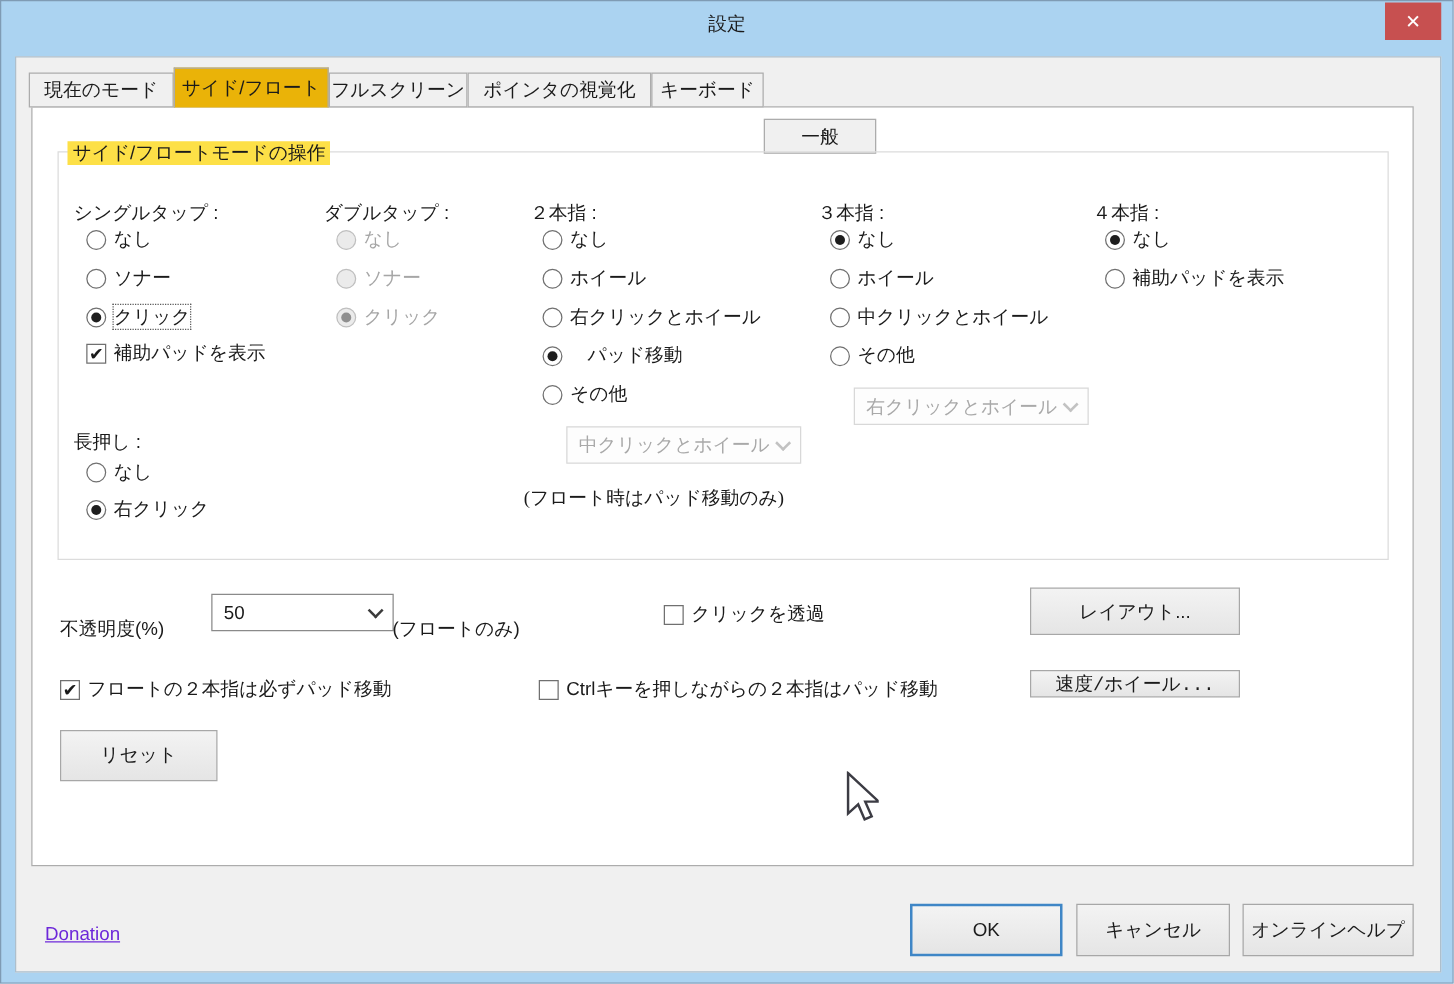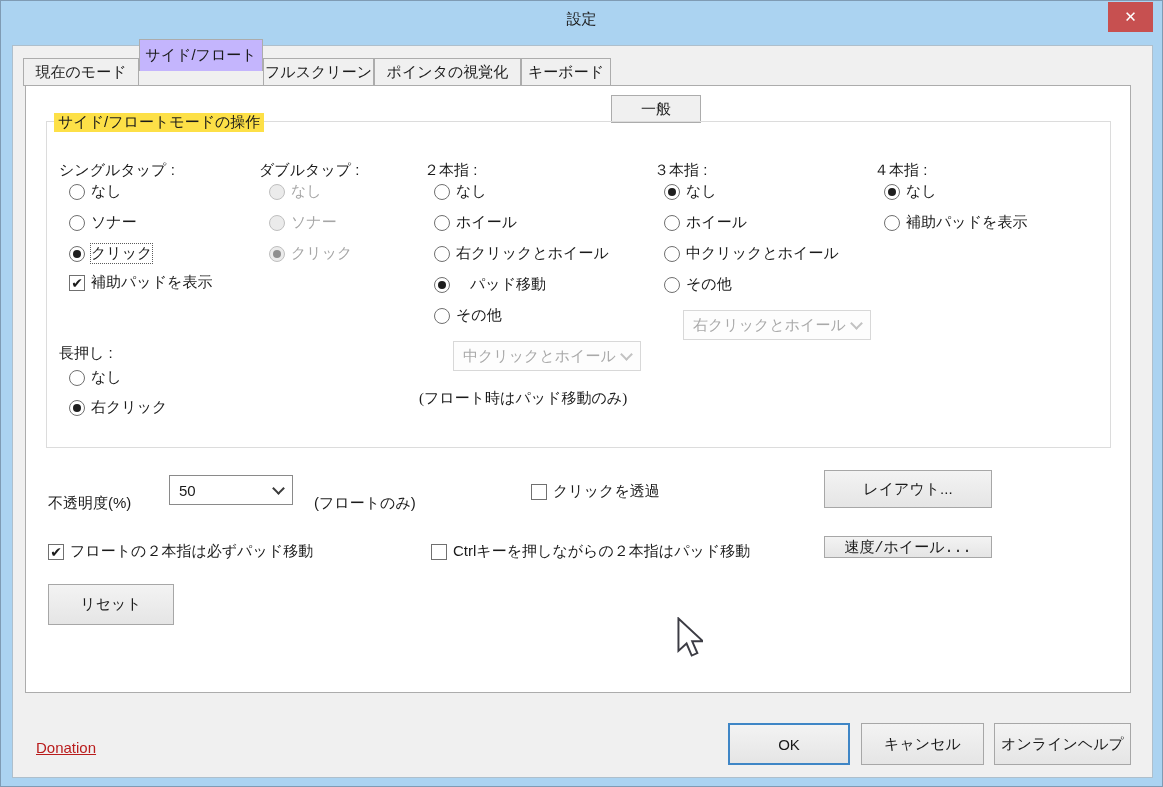--- a/index.html
+++ b/index.html
@@ -21,21 +21,21 @@
   .client {
     position:absolute; left:11px; top:44px; width:1141px; height:733px;
     background:#f0f0f0; border:1px solid #aebfcc;
   }
   .tab {
     position:absolute; top:57px; height:28px; background:#f0f0f0;
     border:1px solid #acacac; display:flex; align-items:center;
     justify-content:center; z-index:2;
   }
   .tab.active {
-    top:38px; height:32px; background:#c4b5fd; border-bottom:none; z-index:4;
+    top:53px; height:32px; background:#eab308; border-bottom:none; z-index:4;
   }
   .tab-page {
     position:absolute; left:24px; top:84px; width:1106px; height:608px;
     background:#fff; border:1px solid #acacac; z-index:1;
   }
   .groupbox {
     position:absolute; left:45px; top:120px; width:1065px; height:327px;
     border:1px solid #dcdcdc; z-index:2;
   }
   .groupbox-title {
@@ -76,21 +76,21 @@
   .combo.disabled { border-color:#d8d8d8; color:#a9a9a9; background:#fdfdfd; }
   .combo.disabled .chevron { border-color:#c2c2c2; }
   .note { position:absolute; z-index:3; white-space:nowrap;font-family:Liberation Serif, serif; }
   .btn {
     position:absolute; background:linear-gradient(#f3f3f3,#e5e5e5);
     border:1px solid #a7a7a7; display:flex; align-items:center;
     justify-content:center; z-index:3; cursor:default; white-space:nowrap;
   }
   .btn.default { border:2px solid #3f86c6; }
   .link {
-    position:absolute; color:#b91c1c; text-decoration:underline; z-index:3;
+    position:absolute; color:#6d28d9; text-decoration:underline; z-index:3;
     cursor:pointer;
   }
   .cursor { position:absolute; z-index:9; }
 </style>
 </head>
 <body>
 
 <div class="window">
 
   <div class="window-title">設定</div>
@@ -220,21 +220,21 @@
   <div class="row" style="left:883px;top:181px;">
     <span class="radio checked"></span>
     <span class="lbl">なし</span>
   </div>
   <div class="row" style="left:883px;top:212px;">
     <span class="radio"></span>
     <span class="lbl">補助パッドを表示</span>
   </div>
 
   <div class="hdr" style="left:47px;top:481px;">不透明度(%)</div>
-  <div class="combo" style="left:168px;top:474px;width:124px;">
+  <div class="combo" style="left:168px;top:474px;width:146px;">
     <span>50</span>
     <span class="chevron"></span>
   </div>
   <div class="hdr" style="left:313px;top:481px;">(フロートのみ)</div>
   <div class="row" style="left:530px;top:481px;">
     <span class="checkbox"></span>
     <span class="lbl">クリックを透過</span>
   </div>
   <div class="btn" style="left:823px;top:469px;width:168px;height:38px;">
     <span>レイアウト...</span>

